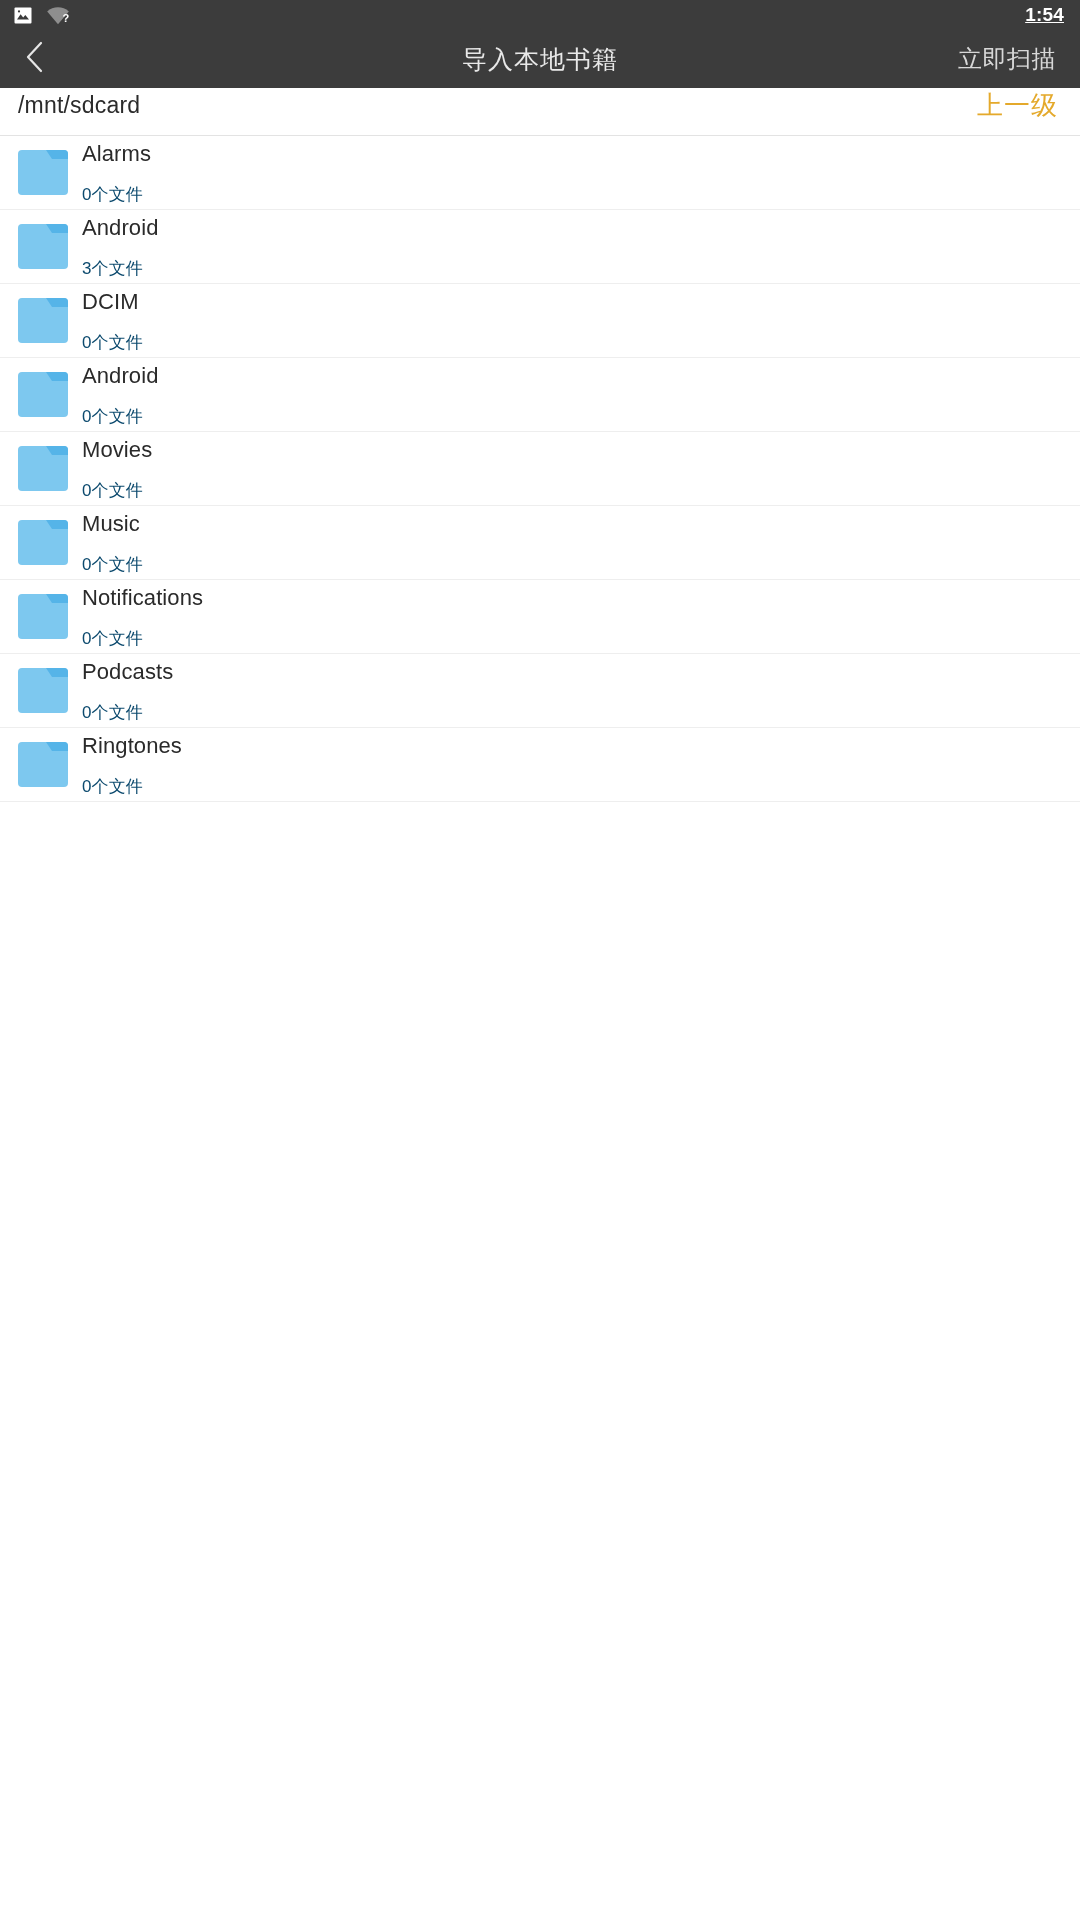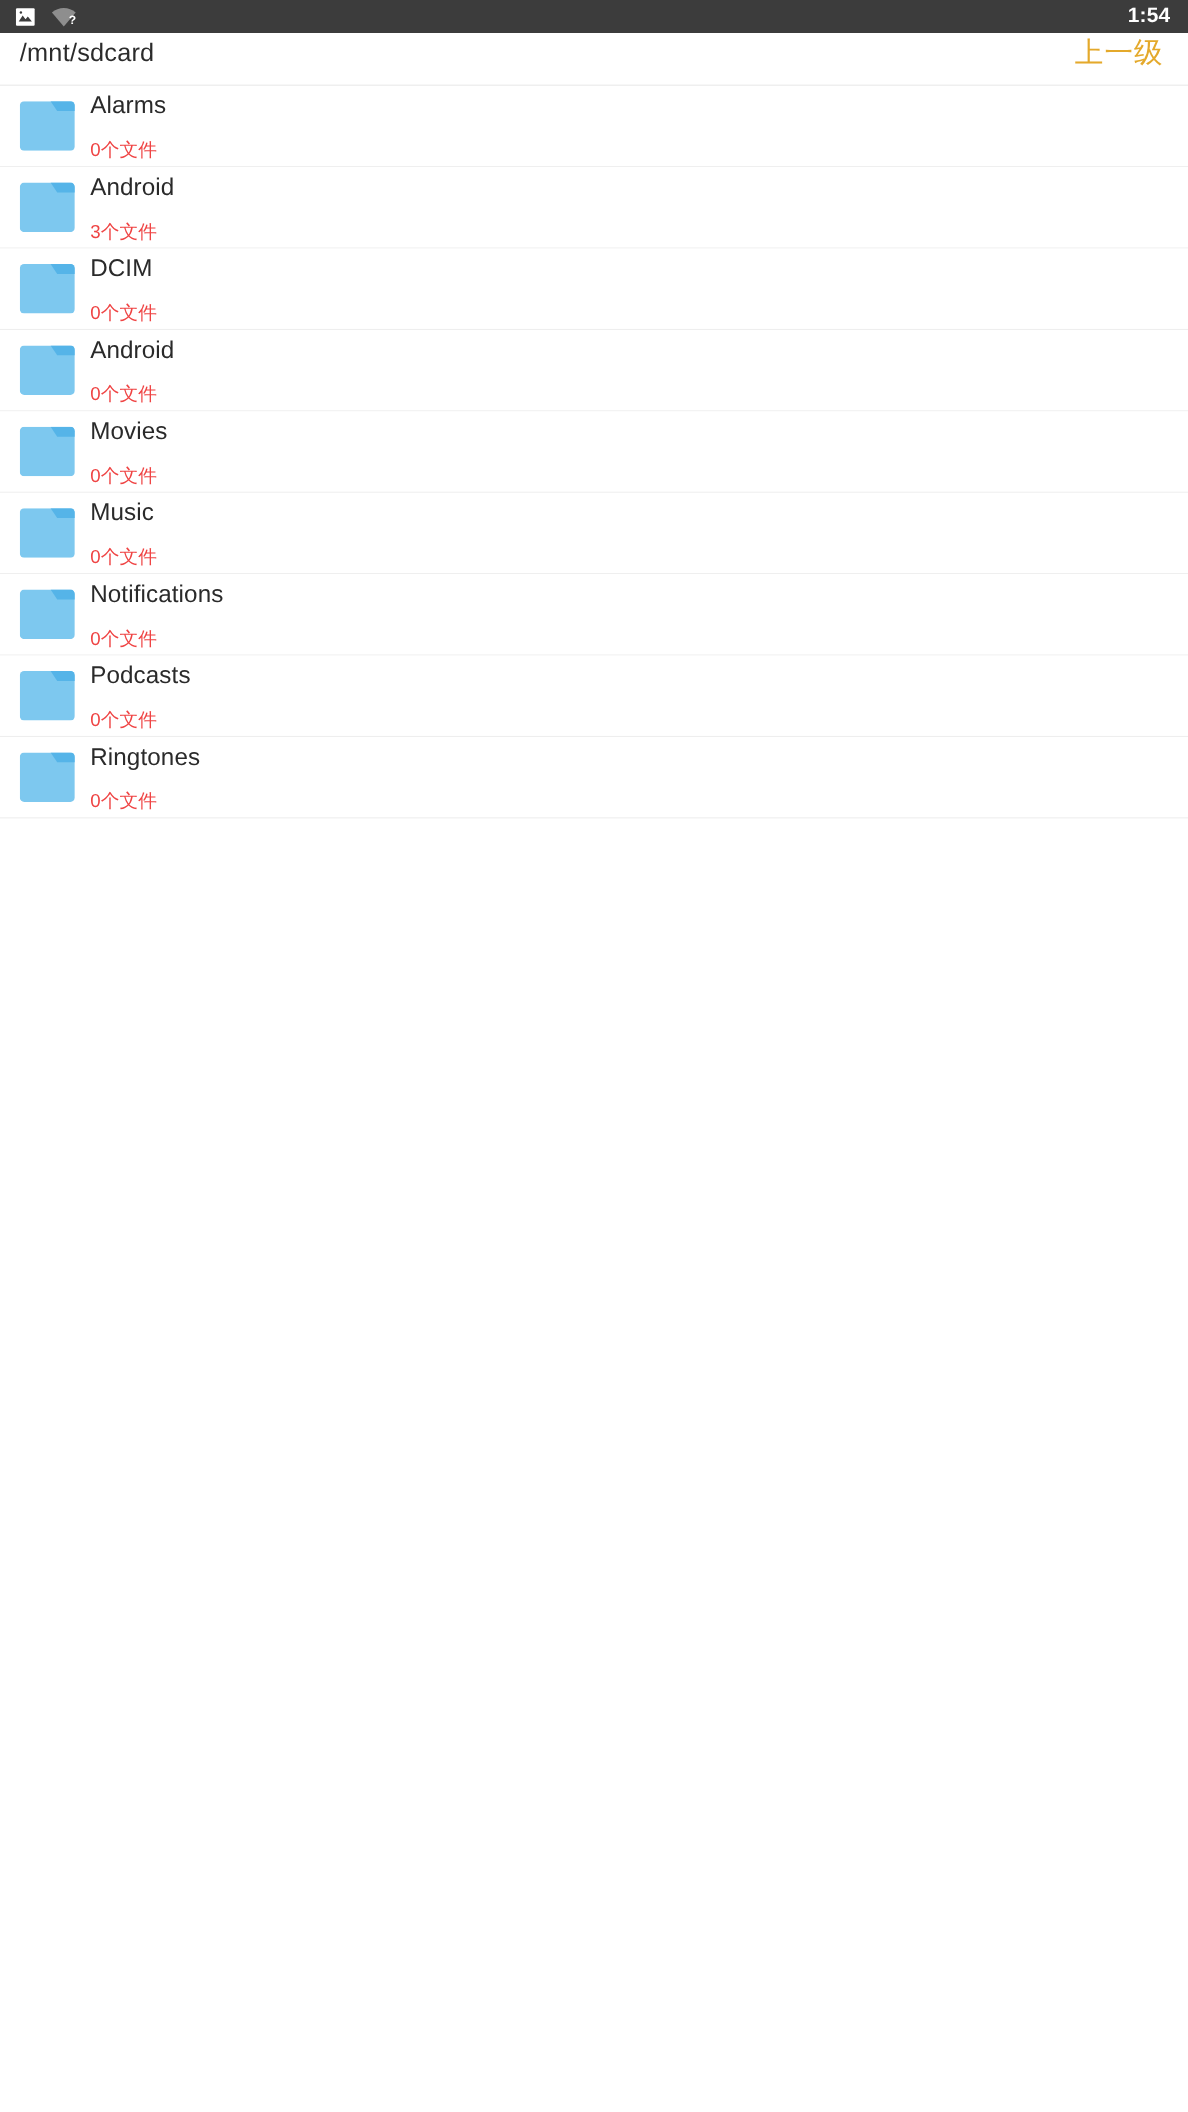--- a/index.html
+++ b/index.html
@@ -11,21 +11,21 @@
   }
   #screen { position:relative; width:1080px; height:1920px; overflow:hidden; background:#fff; }
 
   
   .status-bar {
     height:30px; background:#3c3c3c;
     display:flex; align-items:center; justify-content:space-between;
     padding:0 16px 0 14px;
   }
   .status-left { display:flex; align-items:center; gap:14px; }
-  .status-time { color:#ffffff; font-size:19px; font-weight:bold; letter-spacing:.2px; }
+  .status-time { color:#ffffff; font-size:19px; font-weight:bold; letter-spacing:.2px;text-decoration:underline; }
 
   .icon-photo { width:18px; height:17px; position:relative; display:block; }
   .icon-wifi { width:24px; height:19px; position:relative; display:block; }
 
   
   .app-bar {
     height:58px; background:#3c3c3c; position:relative;
     display:flex; align-items:center;
   }
   .back-btn {
@@ -59,21 +59,21 @@
   .file-list { background:#ffffff; }
   .file-row {
     height:74px; display:flex; align-items:center;
     padding:0 0 0 18px;
     border-bottom:1px solid #eeeeee;
     cursor:pointer; background:#fff;
   }
   .folder-ico { width:50px; height:45px; flex:0 0 50px; margin-right:14px; }
   .row-texts { display:flex; flex-direction:column; justify-content:center; gap:18px; }
   .row-title { color:#2a2a2a; font-size:22px; line-height:26px; letter-spacing:.1px; }
-  .row-sub { color:#ef4444; font-size:17px; line-height:20px; letter-spacing:.1px; }
+  .row-sub { color:#0c4a6e; font-size:17px; line-height:20px; letter-spacing:.1px; }
 
   .list-tail { flex:1 1 auto; background:#ffffff; }
 </style>
 </head>
 <body>
 
 <div id="screen">
 
   <div class="status-bar">
     <div class="status-left">
@@ -87,20 +87,31 @@
       <span class="icon-wifi">
         <svg width="24" height="19" viewBox="0 0 24 19">
           <path d="M12 18.2 L1.2 5.4 C4.2 2.6 8 1.2 12 1.2 C16 1.2 19.8 2.6 22.8 5.4 Z" fill="#8e8e8e"></path>
           <text x="16.5" y="16" font-family="'Liberation Sans',sans-serif" font-size="11" font-weight="bold" fill="#ffffff">?</text>
         </svg>
       </span>
     </div>
     <div class="status-time">1:54</div>
   </div>
 
+  <div class="app-bar">
+    <div class="back-btn">
+      <span class="chev">
+        <svg width="22" height="34" viewBox="0 0 22 34">
+          <polyline points="17,3 4,17 17,31" fill="none" stroke="#e6e6e6" stroke-width="2.2" stroke-linecap="round" stroke-linejoin="round"></polyline>
+        </svg>
+      </span>
+    </div>
+    <div class="app-title">导入本地书籍</div>
+    <div class="app-action">立即扫描</div>
+  </div>
 
   <div class="path-bar">
     <div class="path-text">/mnt/sdcard</div>
     <div class="path-up">上一级</div>
   </div>
 
   <div class="file-list" id="file-list">
   <div class="file-row">
     <span class="folder-ico">
       <svg width="50" height="45" viewBox="0 0 50 45">

